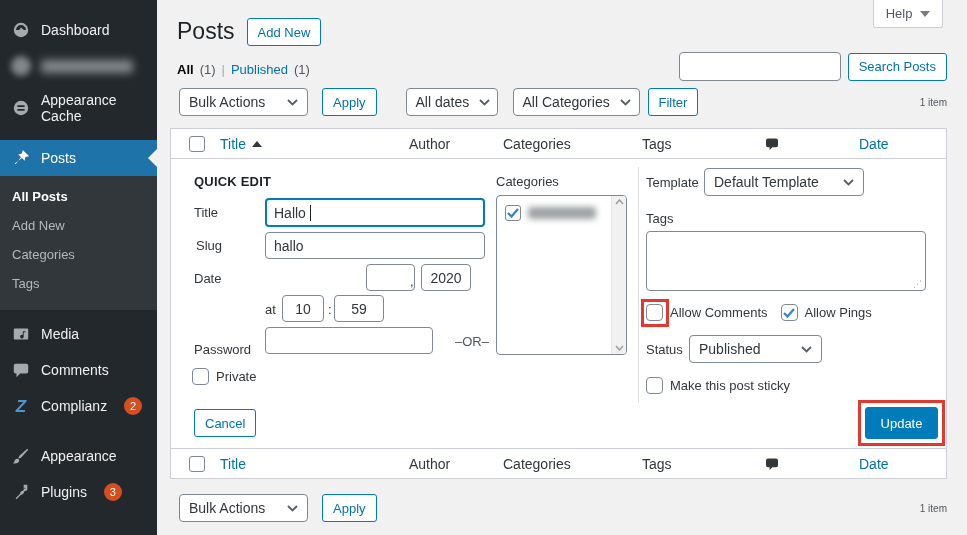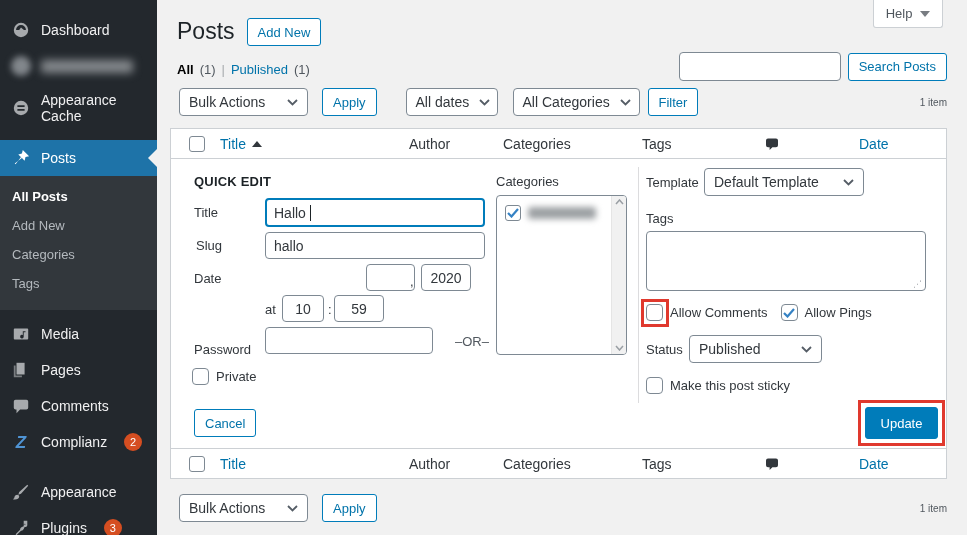--- a/index.html
+++ b/index.html
@@ -131,29 +131,20 @@
     <span class="mi-icon">
       <svg width="18" height="18" viewBox="0 0 20 20">
           <path fill="currentColor" d="M3 4h14a1 1 0 0 1 1 1v10a1 1 0 0 1-1 1H3a1 1 0 0 1-1-1V5a1 1 0 0 1 1-1zm9 3v4.2a2 2 0 1 0 1 1.8V8h2V7h-3z"></path>
         </svg>
     </span>
     <span>Media</span>
   </div>
   <div class="menu-item">
     <span class="mi-icon">
       <svg width="18" height="18" viewBox="0 0 20 20">
-          <path fill="currentColor" d="M5 2h9v13H5z"></path>
-          <path fill="currentColor" opacity=".65" d="M4 5H2v13h9v-2H4z"></path>
-        </svg>
-    </span>
-    <span>Pages</span>
-  </div>
-  <div class="menu-item">
-    <span class="mi-icon">
-      <svg width="18" height="18" viewBox="0 0 20 20">
           <path fill="currentColor" d="M4 3h12a2 2 0 0 1 2 2v7a2 2 0 0 1-2 2h-7l-4 4v-4H4a2 2 0 0 1-2-2V5a2 2 0 0 1 2-2z"></path>
         </svg>
     </span>
     <span>Comments</span>
   </div>
   <div class="menu-item">
     <span class="mi-icon">
         <span class="z-icon">Z</span>
       </span>
     <span>Complianz</span>

